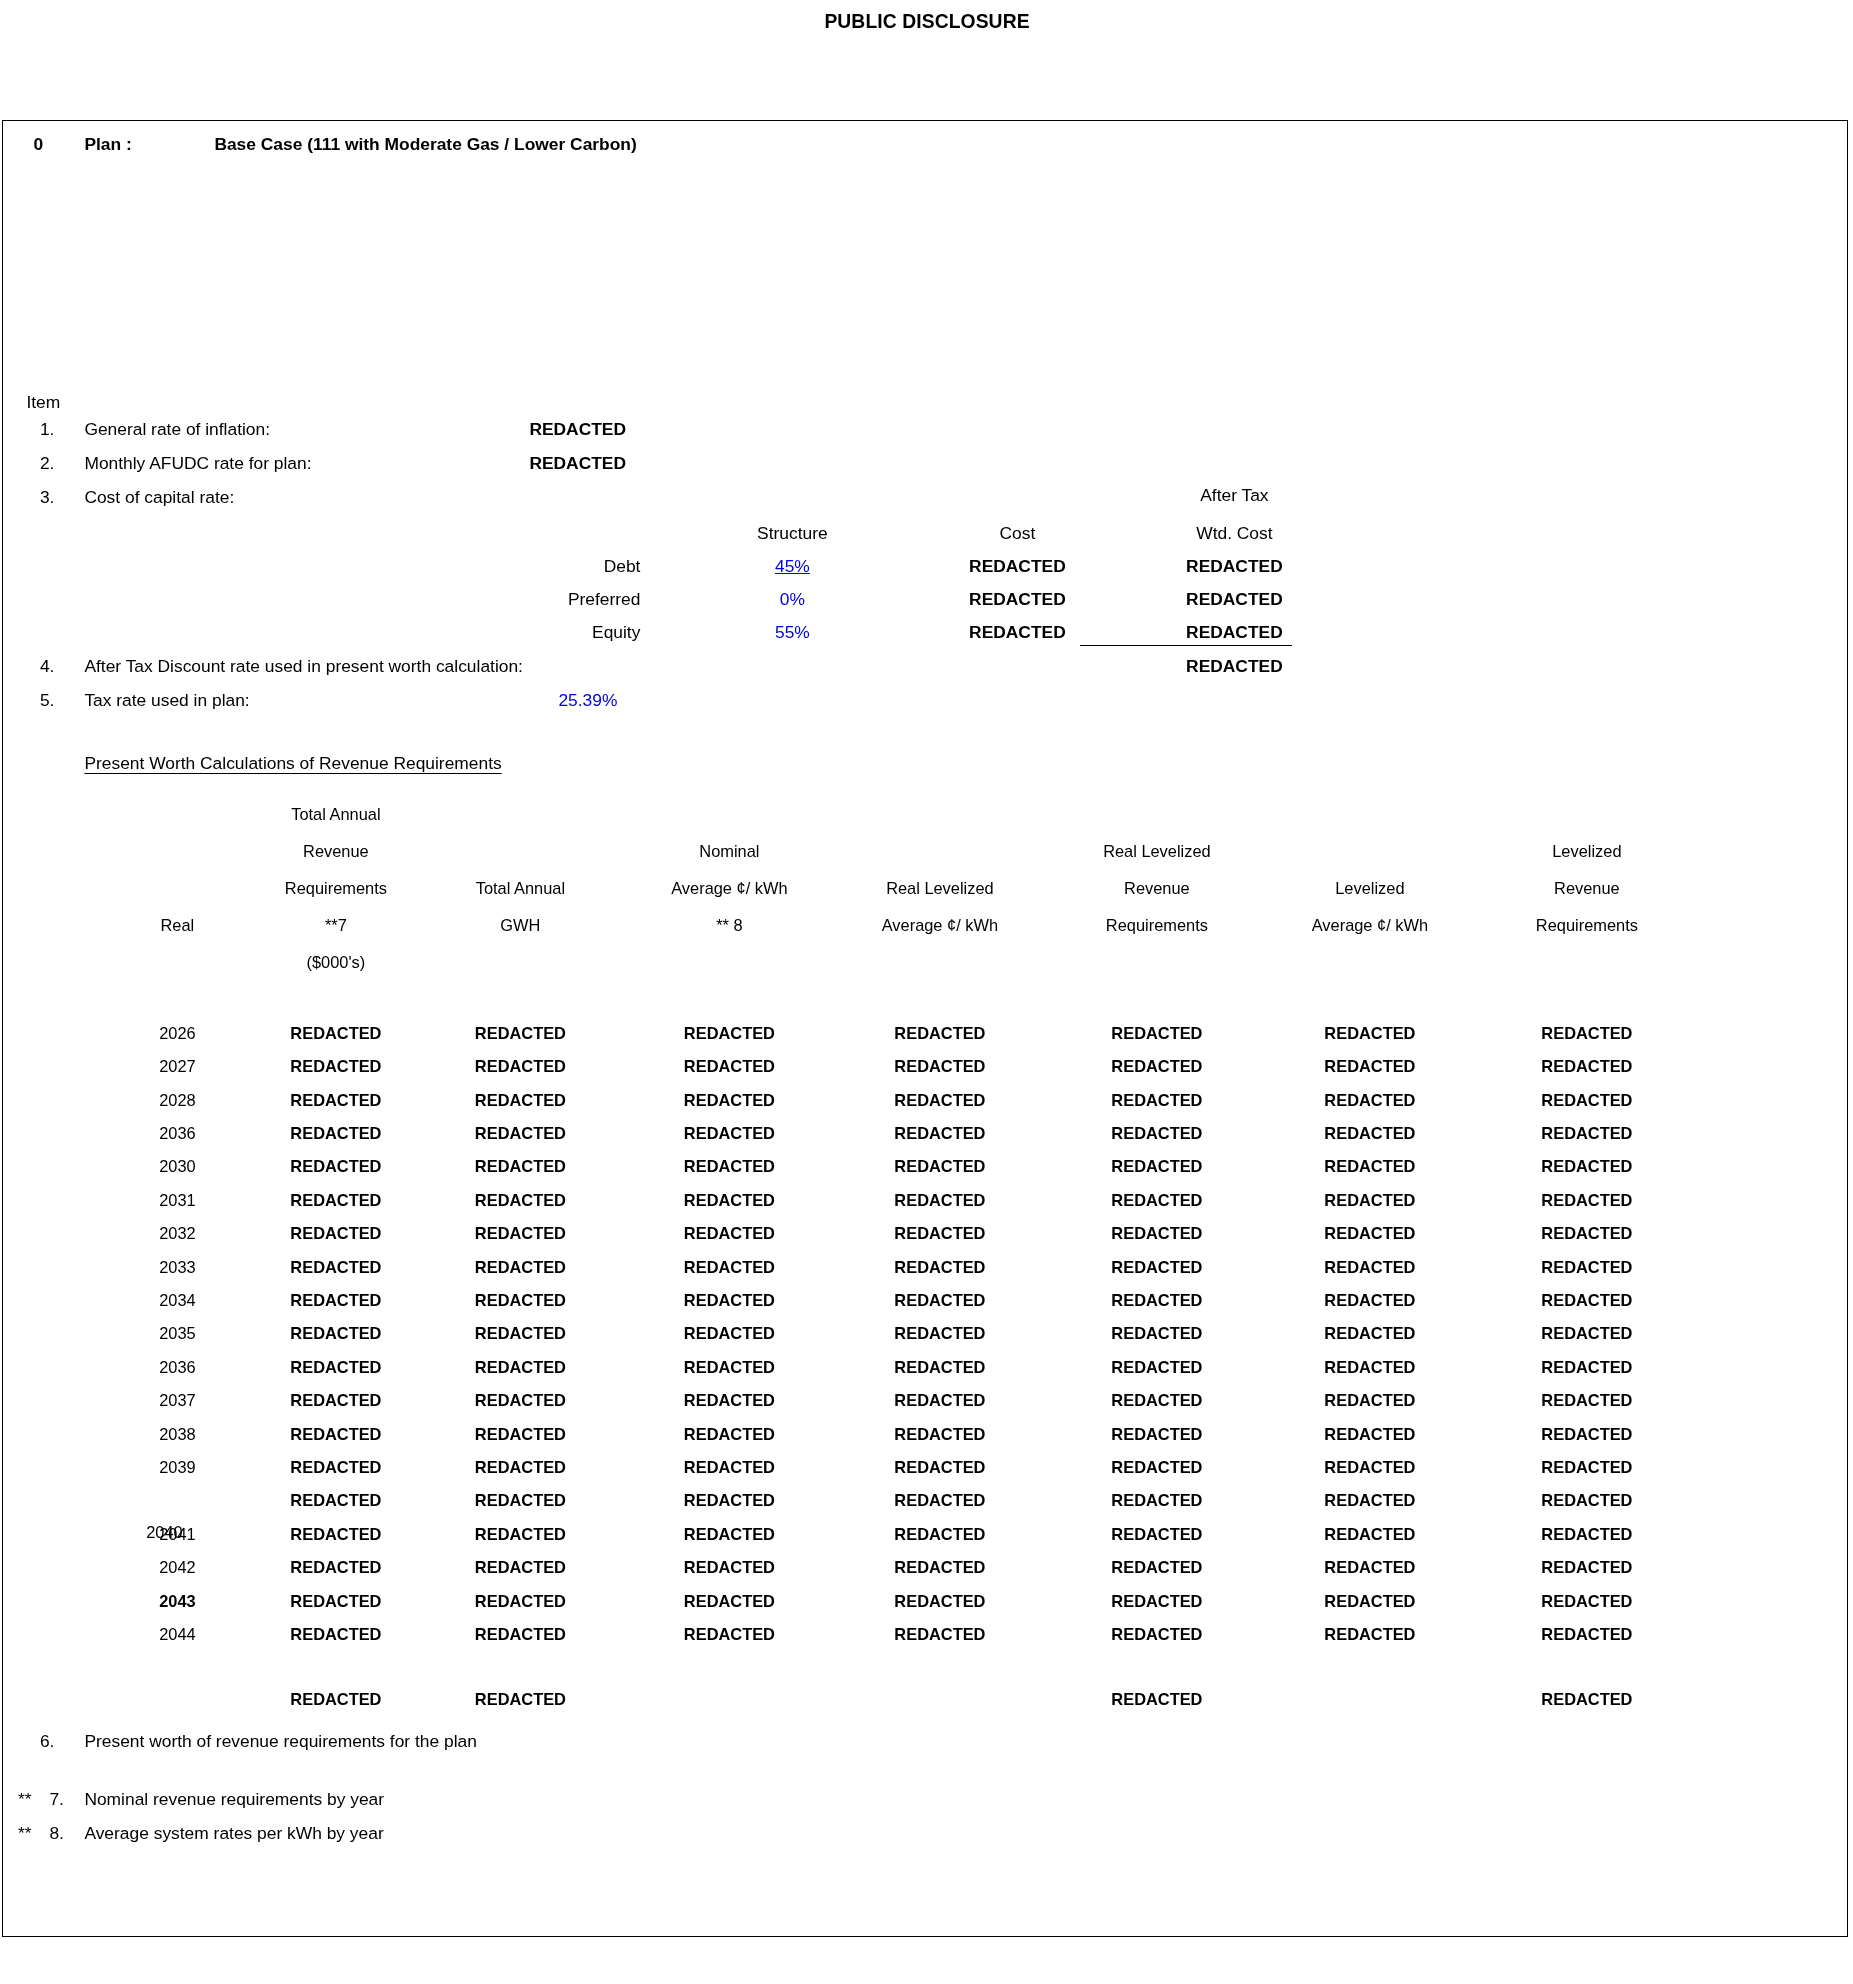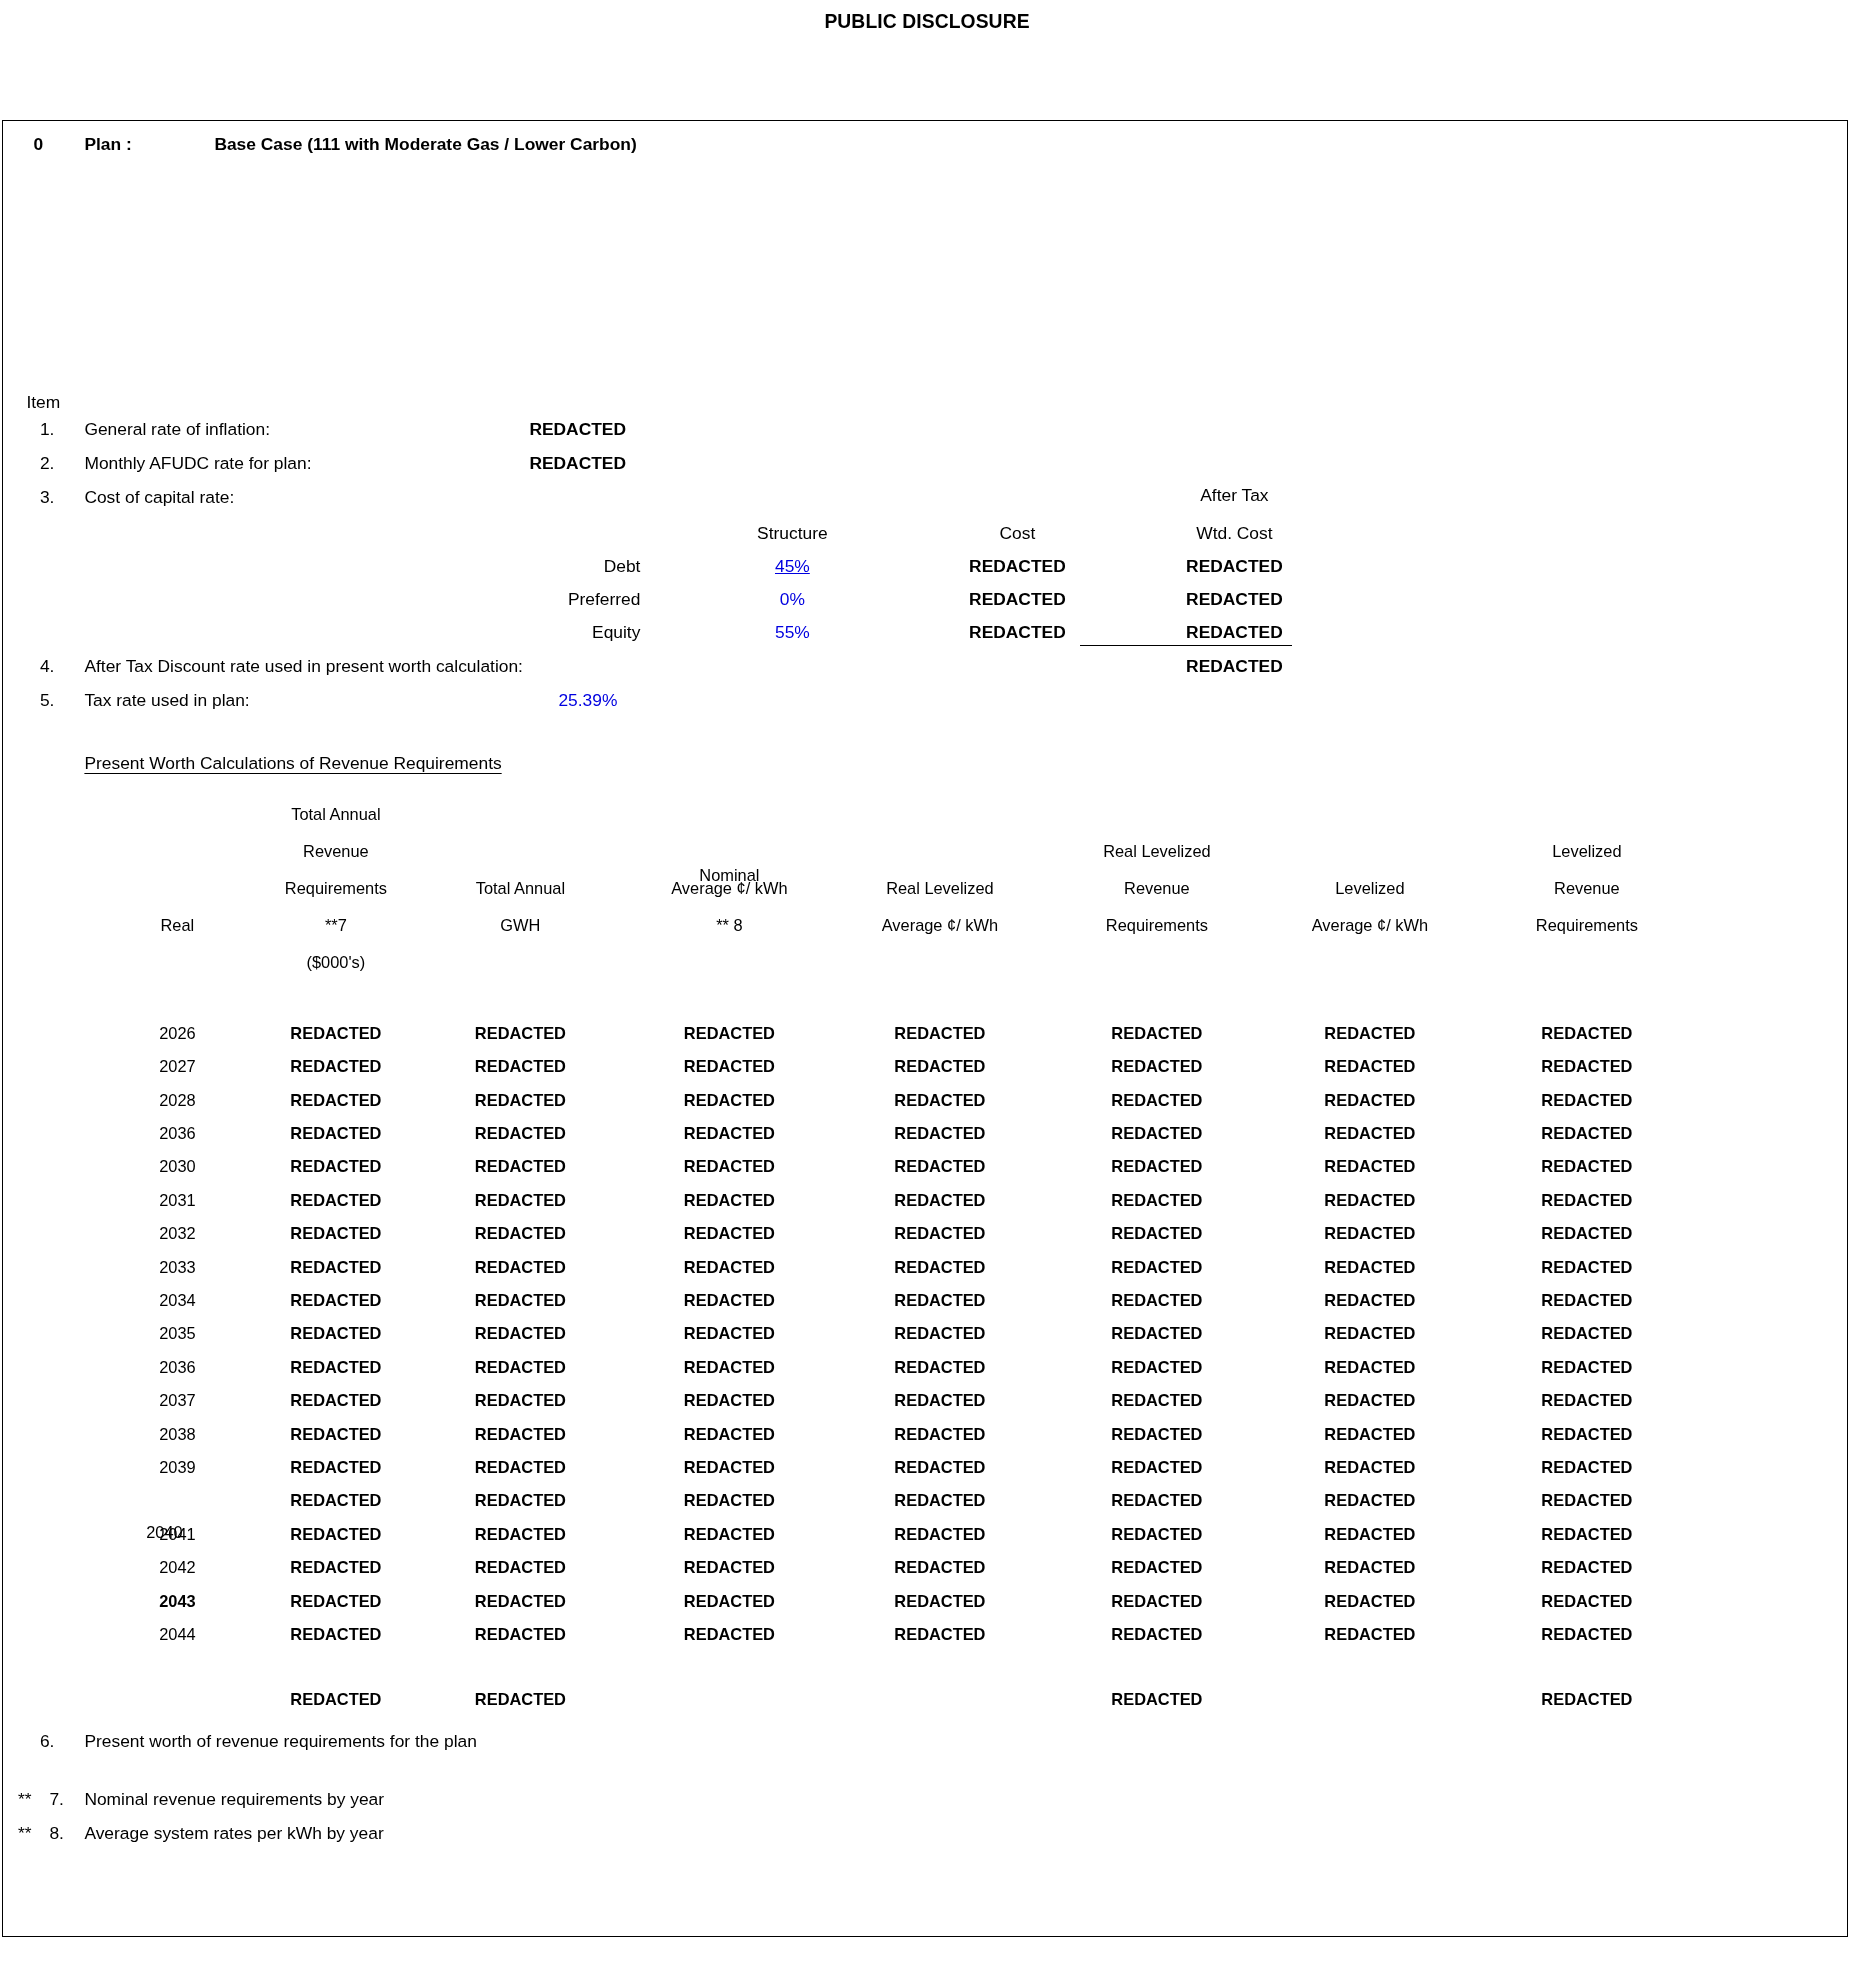--- a/index.html
+++ b/index.html
@@ -237,21 +237,21 @@
 
   <div class="tbl" id="pw-table">
       <div class="th-cell" style="left: 111px; width: 126px; top: 111px;">Real</div>
       <div class="th-cell" style="left: 241px; width: 183px; top: 0px;">Total Annual</div>
       <div class="th-cell" style="left: 241px; width: 183px; top: 37px;">Revenue</div>
       <div class="th-cell" style="left: 241px; width: 183px; top: 74px;">Requirements</div>
       <div class="th-cell" style="left: 241px; width: 183px; top: 111px;">**7</div>
       <div class="th-cell" style="left: 241px; width: 183px; top: 148px;">($000's)</div>
       <div class="th-cell" style="left: 430px; width: 174px; top: 74px;">Total Annual</div>
       <div class="th-cell" style="left: 430px; width: 174px; top: 111px;">GWH</div>
-      <div class="th-cell" style="left: 632px; width: 188px; top: 37px; margin-top: 24px;">Nominal</div>
+      <div class="th-cell" style="left: 632px; width: 188px; top: 37px;">Nominal</div>
       <div class="th-cell" style="left: 632px; width: 188px; top: 74px;">Average ¢/ kWh</div>
       <div class="th-cell" style="left: 632px; width: 188px; top: 111px;">** 8</div>
       <div class="th-cell" style="left: 840px; width: 193px; top: 74px;">Real Levelized</div>
       <div class="th-cell" style="left: 840px; width: 193px; top: 111px;">Average ¢/ kWh</div>
       <div class="th-cell" style="left: 1057px; width: 193px; top: 37px;">Real Levelized</div>
       <div class="th-cell" style="left: 1057px; width: 193px; top: 74px;">Revenue</div>
       <div class="th-cell" style="left: 1057px; width: 193px; top: 111px;">Requirements</div>
       <div class="th-cell" style="left: 1270px; width: 193px; top: 74px;">Levelized</div>
       <div class="th-cell" style="left: 1270px; width: 193px; top: 111px;">Average ¢/ kWh</div>
       <div class="th-cell" style="left: 1487px; width: 193px; top: 37px;">Levelized</div>

